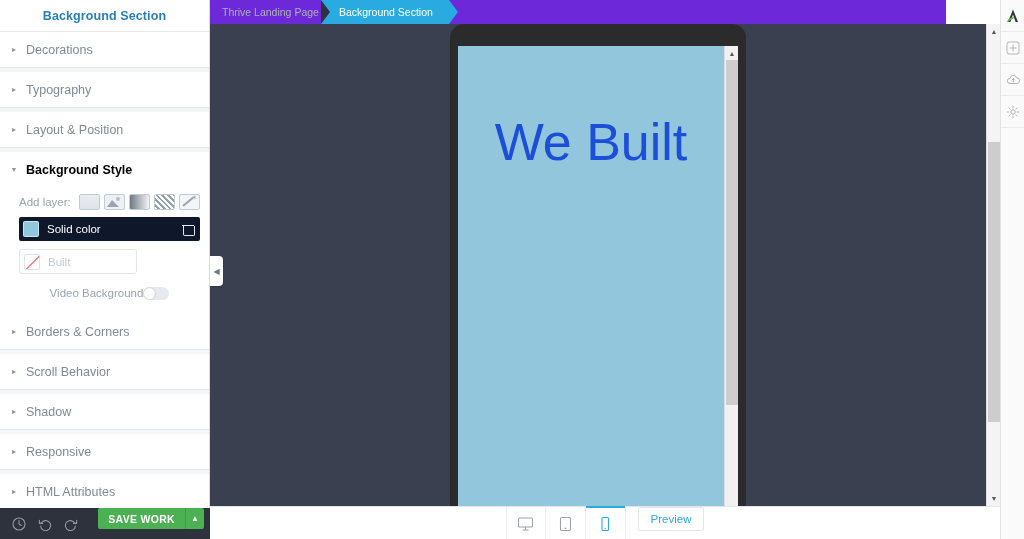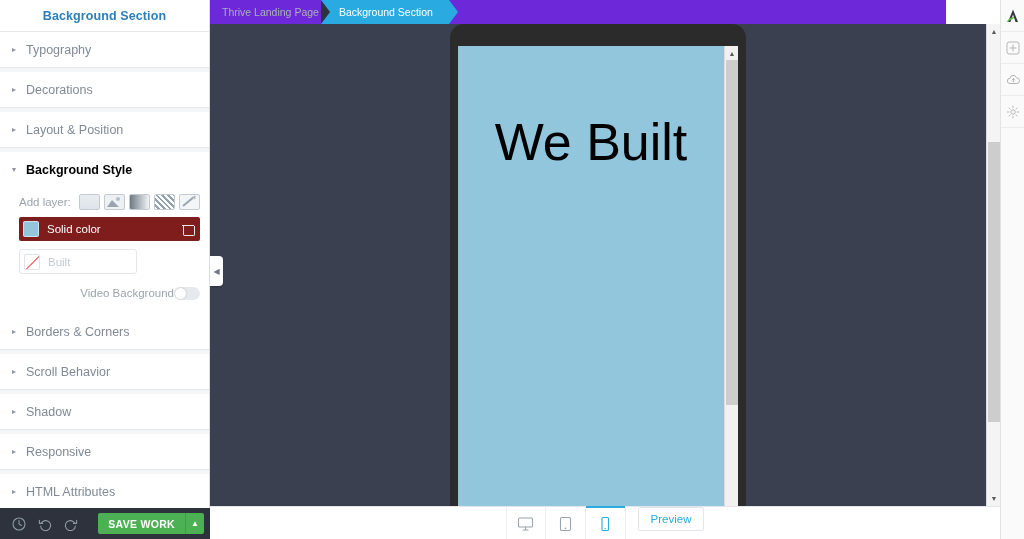--- a/index.html
+++ b/index.html
@@ -92,21 +92,21 @@
   .li-magic::after {
     content: "\2736"; position: absolute; right: 2px; top: -1px;
     font-size: 7px; color: #9aa5b1; line-height: 1;
   }
 
   .layer-item {
     height: 24px; display: flex; align-items: center;
     border-radius: 2px; padding: 0 6px 0 4px;
     margin-bottom: 8px; cursor: pointer;
   }
-  .layer-item.selected { background: #7f1d1d; }
+  .layer-item.selected { background: #0f172a; }
   .layer-swatch {
     width: 16px; height: 16px; border-radius: 2px;
     border: 1px solid rgba(255,255,255,.55);
     background: #92c6dd; flex: none; margin-right: 8px;
   }
   .layer-item.selected .layer-name { color: #ffffff; font-size: 11.5px; }
   .layer-trash {
     margin-left: auto; width: 12px; height: 13px; position: relative;
   }
   .layer-trash::before {
@@ -132,39 +132,39 @@
   }
   .none-swatch::after {
     content: ""; position: absolute; left: -3px; top: 7px;
     width: 22px; height: 1px; background: #e8534f;
     transform: rotate(-45deg);
   }
   .none-label { font-size: 11.5px; color: #c2c9d0; }
 
   .video-row {
     display: flex; align-items: center; height: 30px;
-    justify-content: flex-end; margin-top: 4px;
+    justify-content: center; margin-top: 4px;
   }
   .video-label { font-size: 11.5px; color: #9aa4ae; }
   .toggle {
     width: 26px; height: 13px; border-radius: 7px;
     background: #e6eaee; position: relative; cursor: pointer;
   }
   .toggle::after {
     content: ""; position: absolute; left: 1px; top: 1px;
     width: 11px; height: 11px; border-radius: 50%;
     background: #ffffff; box-shadow: 0 0 2px rgba(0,0,0,.25);
   }
 
   
   #sidebar-footer {
     position: absolute; left: 0; bottom: 0;
     width: 210px; height: 31px;
     background: #2d323c;
-    display: flex; align-items: center; padding: 0 6px;
+    display: flex; padding: 0 6px;
   }
   .foot-icon {
     width: 26px; height: 31px; display: flex;
     align-items: center; justify-content: center;
     color: #8f98a3; cursor: pointer;
   }
   .foot-icon svg { display: block; }
   #save-work {
     margin-left: auto; display: flex; align-items: center;
     height: 21px; background: #4cb153; border-radius: 2px;
@@ -229,21 +229,21 @@
     position: relative; overflow: hidden;
   }
   #phone-content {
     position: absolute; left: 0; top: 0;
     width: 266px; height: 460px;
     display: flex; flex-direction: column;
     align-items: center; justify-content: flex-start;
     padding-top: 70px;
   }
   .headline {
-    color: #000000; font-size: 52px; font-weight: normal;
+    color: #1d4ed8; font-size: 52px; font-weight: normal;
     line-height: 1.0; text-align: center;
     font-family: "Liberation Sans", sans-serif;
   }
   .headline + .headline { margin-top: 42px; }
 
   
   #phone-sb {
     position: absolute; right: 0; top: 0;
     width: 14px; height: 460px; background: #f1f1f1;
     border-left: 1px solid #dcdcdc;
@@ -337,28 +337,28 @@
 
     <div id="sidebar-header">
       <span class="title">Background Section</span>
     </div>
 
     <div id="sections">
 
       <div class="section">
         <div class="section-head">
           <span class="caret closed"></span>
+          <span class="section-label">Decorations</span>
+        </div>
+      </div>
+
+      <div class="section">
+        <div class="section-head">
+          <span class="caret closed"></span>
           <span class="section-label">Typography</span>
-        </div>
-      </div>
-
-      <div class="section">
-        <div class="section-head">
-          <span class="caret closed"></span>
-          <span class="section-label">Decorations</span>
         </div>
       </div>
 
       <div class="section">
         <div class="section-head">
           <span class="caret closed"></span>
           <span class="section-label">Layout &amp; Position</span>
         </div>
       </div>
 

